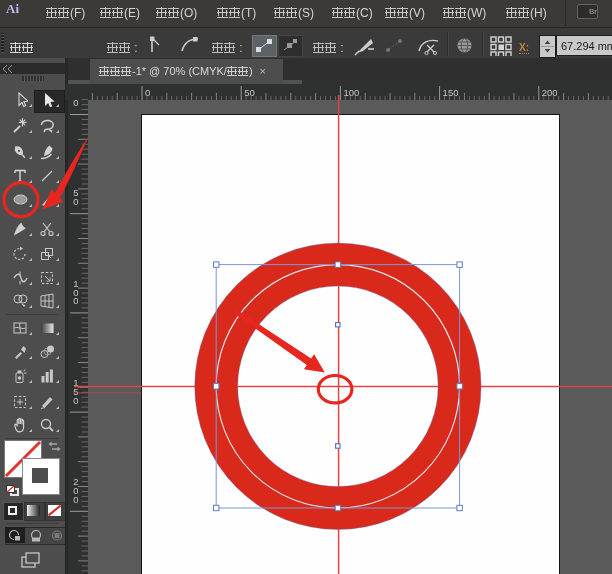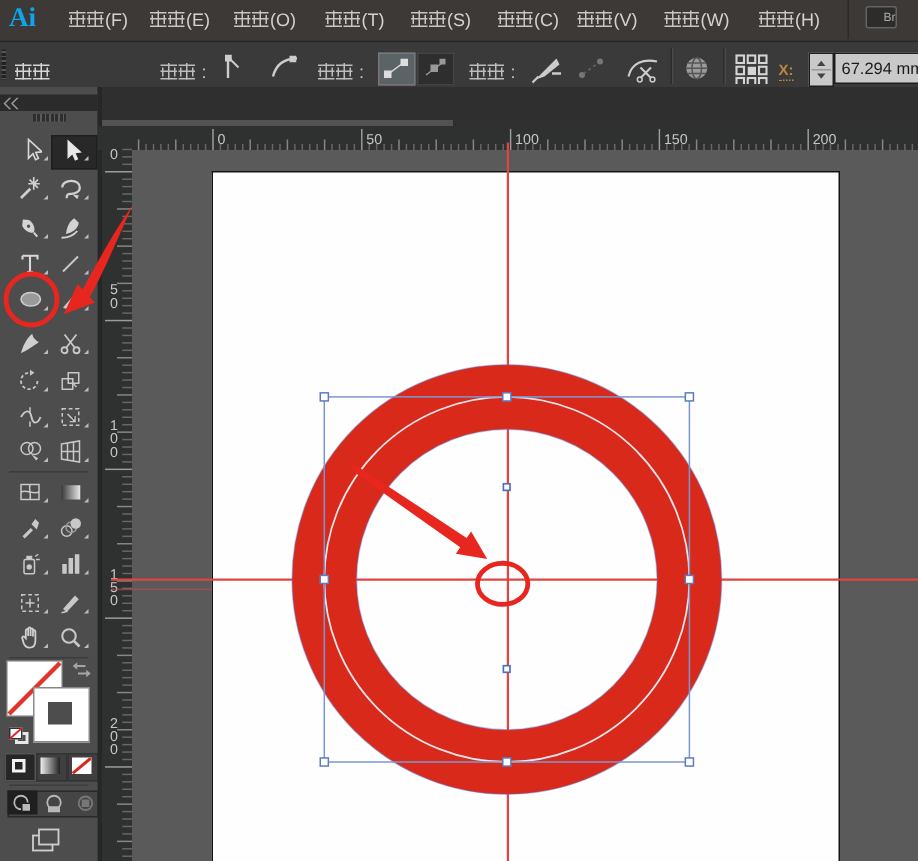--- a/index.html
+++ b/index.html
@@ -12,21 +12,21 @@
  linear-gradient(currentColor,currentColor) 0 5px/11px 1px no-repeat,
  linear-gradient(currentColor,currentColor) 0 10px/11px 1px no-repeat,
  linear-gradient(currentColor,currentColor) 5px 0/1px 11px no-repeat,
  linear-gradient(currentColor,currentColor) 1px 3px/1px 6px no-repeat,
  linear-gradient(currentColor,currentColor) 9px 3px/1px 6px no-repeat}
 .cj.s10{width:10px;height:10px;background-size:10px 1px,10px 1px,10px 1px,1px 10px,1px 5px,1px 5px;
  background-position:0 1px,0 4.5px,0 9px,4.5px 0,1px 3px,8px 3px}
 
 #menubar{left:0;top:0;width:612px;height:27px;background:#3c3936}
 #menubar .mi{position:absolute;top:6px;color:#d6d2cd;font-size:12px;white-space:nowrap}
-#ailogo{position:absolute;left:6px;top:1px;color:#0ea5e9;font-size:18px;font-weight:bold;font-family:"Liberation Serif",serif}
+#ailogo{position:absolute;left:6px;top:1px;color:#c4b5fd;font-size:13px;font-weight:bold;font-family:"Liberation Serif",serif}
 #brbtn{position:absolute;left:577px;top:4px;width:19px;height:13px;border:1px solid #636363;border-radius:2px;color:#a8a8a8;font-size:8px;line-height:13px;text-align:right;background:#2e2c2b}#mdiv{position:absolute;left:565px;top:0;width:1px;height:26px;background:#2b2b2b}
 
 #ctrlbar{left:0;top:27px;width:612px;height:31px;background:#3a3a3a;border-top:1px solid #262626;border-bottom:1px solid #282828}
 #ctrlbar .lb{position:absolute;top:13px;color:#c9c9c9;font-size:12px}
 
 #tabbar{left:65px;top:58px;width:547px;height:26px;background:#2f2f2f}
 #doctab{position:absolute;left:25px;top:1px;width:193px;height:25px;background:#4d4d4d;
  color:#d8d8d8;font-size:11px;line-height:24px;padding-left:9px;box-sizing:border-box}
 
 #hruler{left:88px;top:84px;width:524px;height:16px;background:#2f3030}#rulercorner{left:65px;top:84px;width:23px;height:16px;background:#2f3030}#vsep{left:65px;top:58px;width:3px;height:516px;background:#272727}
@@ -123,20 +123,21 @@
   <svg width="15" height="21" viewBox="0 0 15 21">
         <path d="M7.5 4.5 L10.3 8 L4.7 8 Z" fill="#444"></path>
         <path d="M7.5 16.5 L10.3 13 L4.7 13 Z" fill="#444"></path>
         <path d="M1 10.5 L14 10.5" stroke="#999" stroke-width="1"></path>
       </svg>
  </div>
  <div class="abs" style="left:556px;top:7px;width:56px;height:21px;background:#c9c9c9;border:1px solid #1e1e1e;border-right:none;color:#1a1a1a;font-size:11px;line-height:20px;padding-left:4px;box-sizing:border-box;white-space:nowrap;overflow:hidden">67.294 mm</div>
 </div>
 <div class="abs" id="tabbar">
     <div style="position:absolute;left:0;top:22px;width:237px;height:4px;background:#525252"></div>
+    <div id="doctab"><i class="cj s10"></i><i class="cj s10"></i><i class="cj s10"></i>-1* @ 70% (CMYK/<i class="cj s10"></i><i class="cj s10"></i>)<span style="margin-left:7px;color:#bbb">×</span></div>
   </div>
 <div class="abs" id="toolbar">
     <div id="tbhead">
       <svg width="12" height="8" viewBox="0 0 12 8" style="display:block;margin-top:1.5px">
         <path d="M5 0 L1 4 L5 8 M10 0 L6 4 L10 8" stroke="#999" fill="none"></path>
       </svg>
     </div>
     <div style="position:absolute;left:22px;top:18px;width:22px;height:5px;background:repeating-linear-gradient(90deg,#2e2e2e 0 2px,#5a5a5a 2px 3px)"></div>
     <div class="selbox" style="top:32px"></div>
     <svg class="abs" style="left:12px;top:34px" width="16" height="16" viewBox="0 0 16 16">

